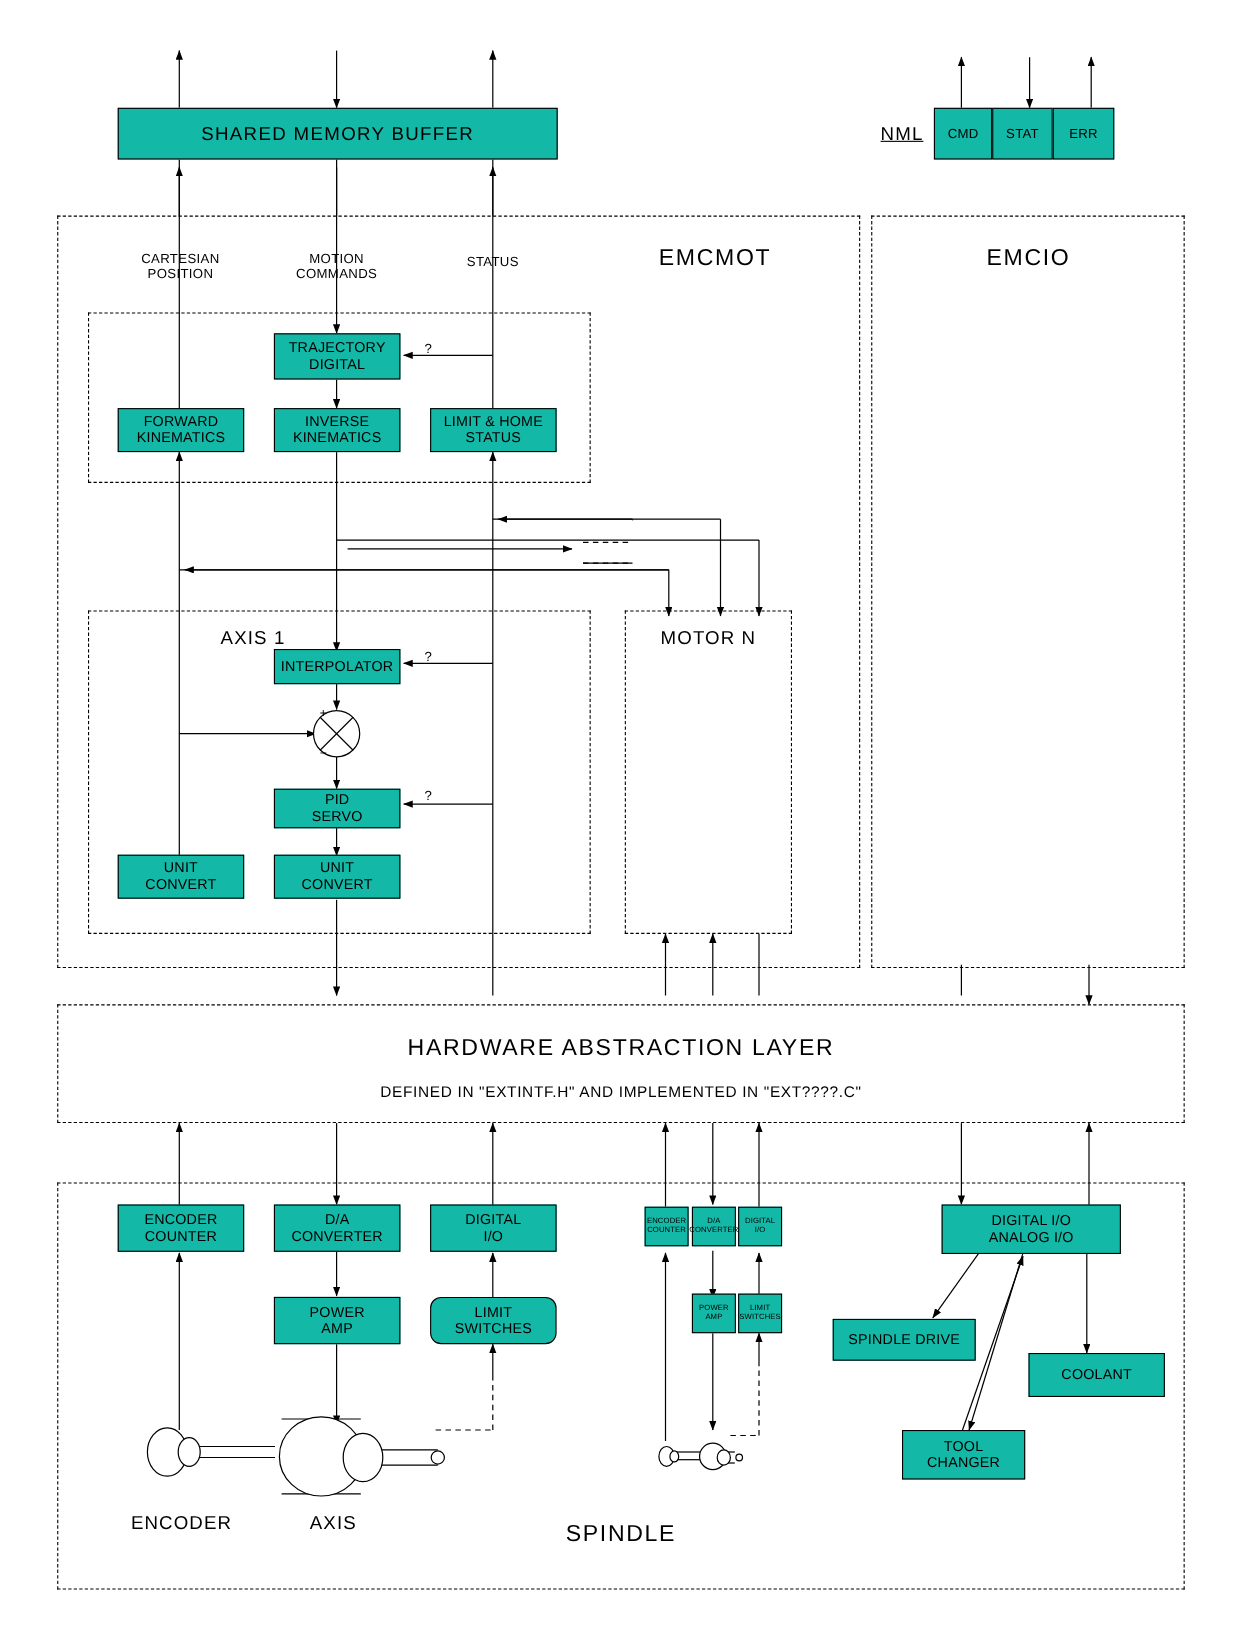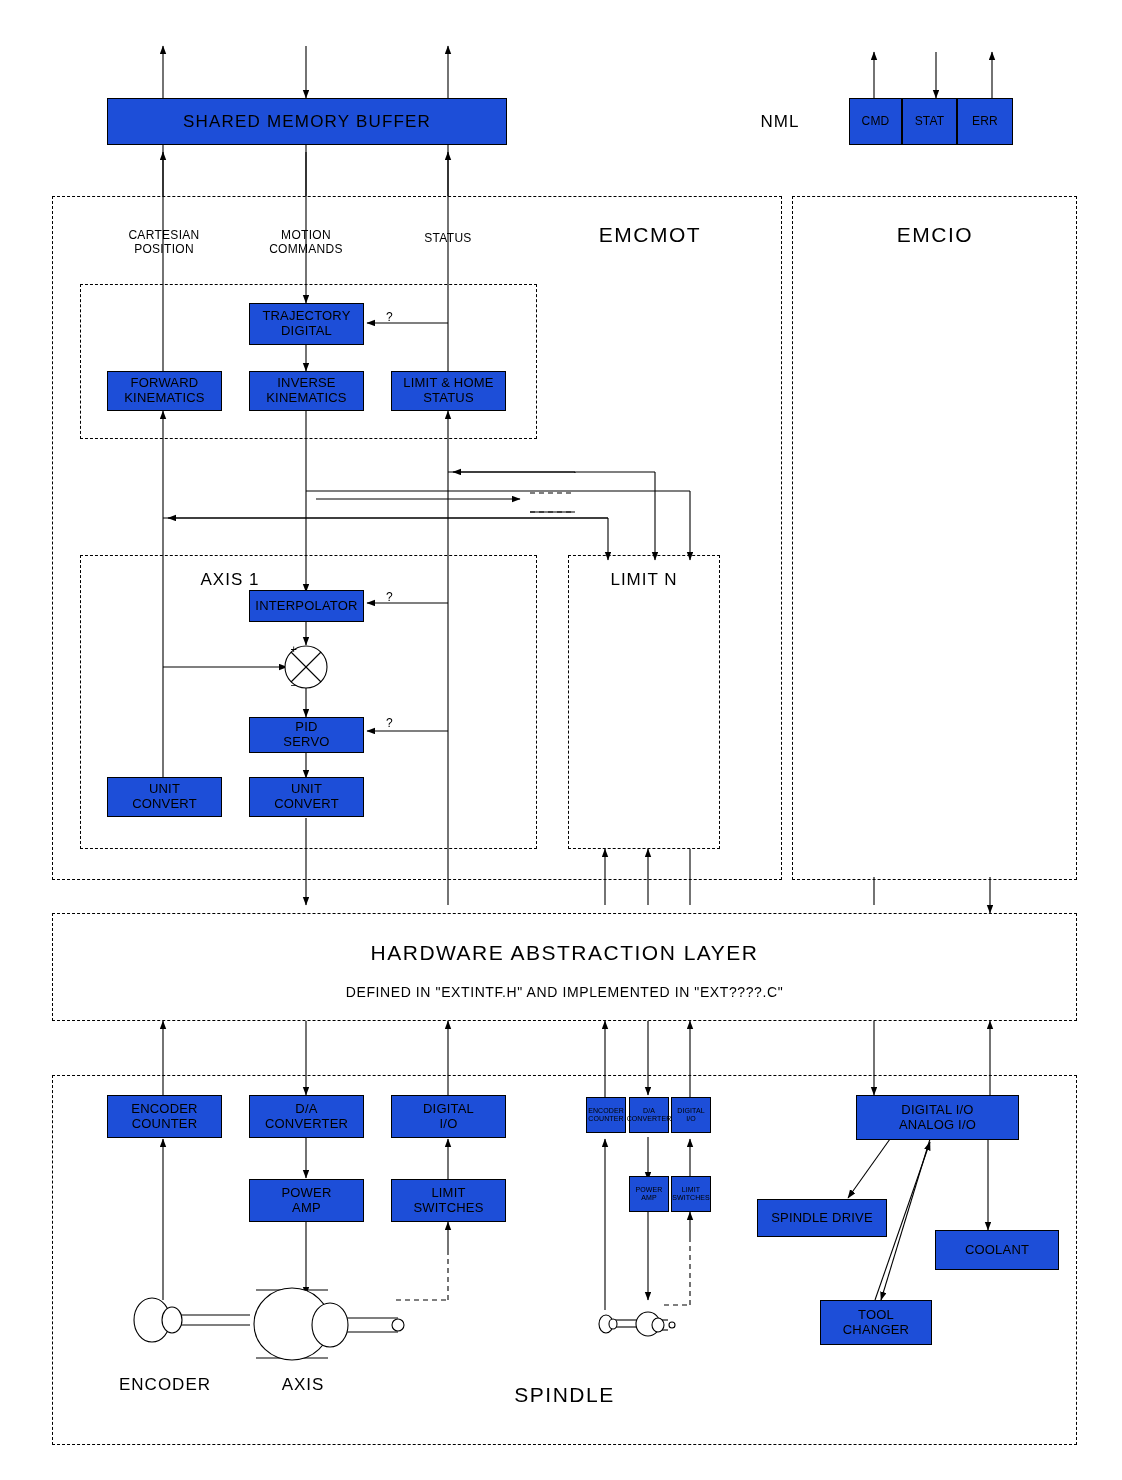--- a/index.html
+++ b/index.html
@@ -22,21 +22,21 @@
     position: absolute;
     left: 0; top: 0;
     width: 1122px;
     height: 1480px;
     pointer-events: none;
   }
   .box {
     position: absolute;
     box-sizing: border-box;
     border: 1px solid #000;
-    background: #1d4ed8;
+    background: #14b8a6;
     display: flex;
     align-items: center;
     justify-content: center;
     text-align: center;
     line-height: 1.15;
     white-space: pre-line;
     font-size: 13px;
     letter-spacing: 0.2px;
   }
   .dashbox {
@@ -214,28 +214,28 @@
   <div class="dashbox" style="left:792px; top:196px; width:285px; height:684px;"></div>
   <div class="dashbox" style="left:80px; top:284px; width:457px; height:155px;"></div>
   <div class="dashbox" style="left:80px; top:555px; width:457px; height:294px;"></div>
   <div class="dashbox" style="left:568px; top:555px; width:152px; height:294px;"></div>
   <div class="dashbox" style="left:52px; top:913px; width:1025px; height:108px;"></div>
   <div class="dashbox" style="left:52px; top:1075px; width:1025px; height:370px;"></div>
 
   <div class="lbl lbl-big" style="left:540px; top:222px; width:220px;">EMCMOT</div>
   <div class="lbl lbl-big" style="left:830px; top:222px; width:210px;">EMCIO</div>
   <div class="lbl lbl-mid" style="left:150px; top:570px; width:160px;">AXIS 1</div>
-  <div class="lbl lbl-mid" style="left:584px; top:570px; width:120px;">LIMIT N</div>
+  <div class="lbl lbl-mid" style="left:584px; top:570px; width:120px;">MOTOR N</div>
   <div class="lbl lbl-big" style="left:52px; top:940px; width:1025px;">HARDWARE ABSTRACTION LAYER</div>
   <div class="lbl" style="left:52px; top:984px; width:1025px; font-size:14px; letter-spacing:0.6px;">DEFINED IN "EXTINTF.H" AND IMPLEMENTED IN "EXT????.C"</div>
   <div class="lbl lbl-big" style="left:52px; top:1382px; width:1025px;">SPINDLE</div>
 
   <div class="box" style="left:107px; top:98px; width:400px; height:47px; font-size:17px; letter-spacing:1.2px;">SHARED MEMORY BUFFER</div>
 
-  <div class="lbl lbl-mid" style="left:750px; top:112px; width:60px;">NML</div>
+  <div class="lbl lbl-mid" style="left:790px; top:112px; width:60px;text-decoration:underline;">NML</div>
   <div class="box" style="left:849px; top:98px; width:53px; height:47px; font-size:12px;">CMD</div>
   <div class="box" style="left:902px; top:98px; width:55px; height:47px; font-size:12px;">STAT</div>
   <div class="box" style="left:957px; top:98px; width:56px; height:47px; font-size:12px;">ERR</div>
 
   <div class="lbl" style="left:108px; top:228px; width:112px;">CARTESIAN
 POSITION</div>
   <div class="lbl" style="left:250px; top:228px; width:112px;">MOTION
 COMMANDS</div>
   <div class="lbl" style="left:400px; top:231px; width:96px;">STATUS</div>
 
@@ -265,21 +265,21 @@
   <div class="lbl lbl-sm" style="left:284px; top:679px; width:20px;">−</div>
 
   <div class="box" style="left:107px; top:1095px; width:115px; height:43px;">ENCODER
 COUNTER</div>
   <div class="box" style="left:249px; top:1095px; width:115px; height:43px;">D/A
 CONVERTER</div>
   <div class="box" style="left:391px; top:1095px; width:115px; height:43px;">DIGITAL
 I/O</div>
   <div class="box" style="left:249px; top:1179px; width:115px; height:43px;">POWER
 AMP</div>
-  <div class="box" style="left:391px; top:1179px; width:115px; height:43px;">LIMIT
+  <div class="box" style="left:391px; top:1179px; width:115px; height:43px;border-radius:10px;">LIMIT
 SWITCHES</div>
 
   <div class="lbl lbl-mid" style="left:100px; top:1375px; width:130px;">ENCODER</div>
   <div class="lbl lbl-mid" style="left:238px; top:1375px; width:130px;">AXIS</div>
 
   <div class="box box-xs" style="left:586px; top:1097px; width:40px; height:36px;">ENCODER
 COUNTER</div>
   <div class="box box-xs" style="left:629px; top:1097px; width:40px; height:36px;">D/A
 CONVERTER</div>
   <div class="box box-xs" style="left:671px; top:1097px; width:40px; height:36px;">DIGITAL

